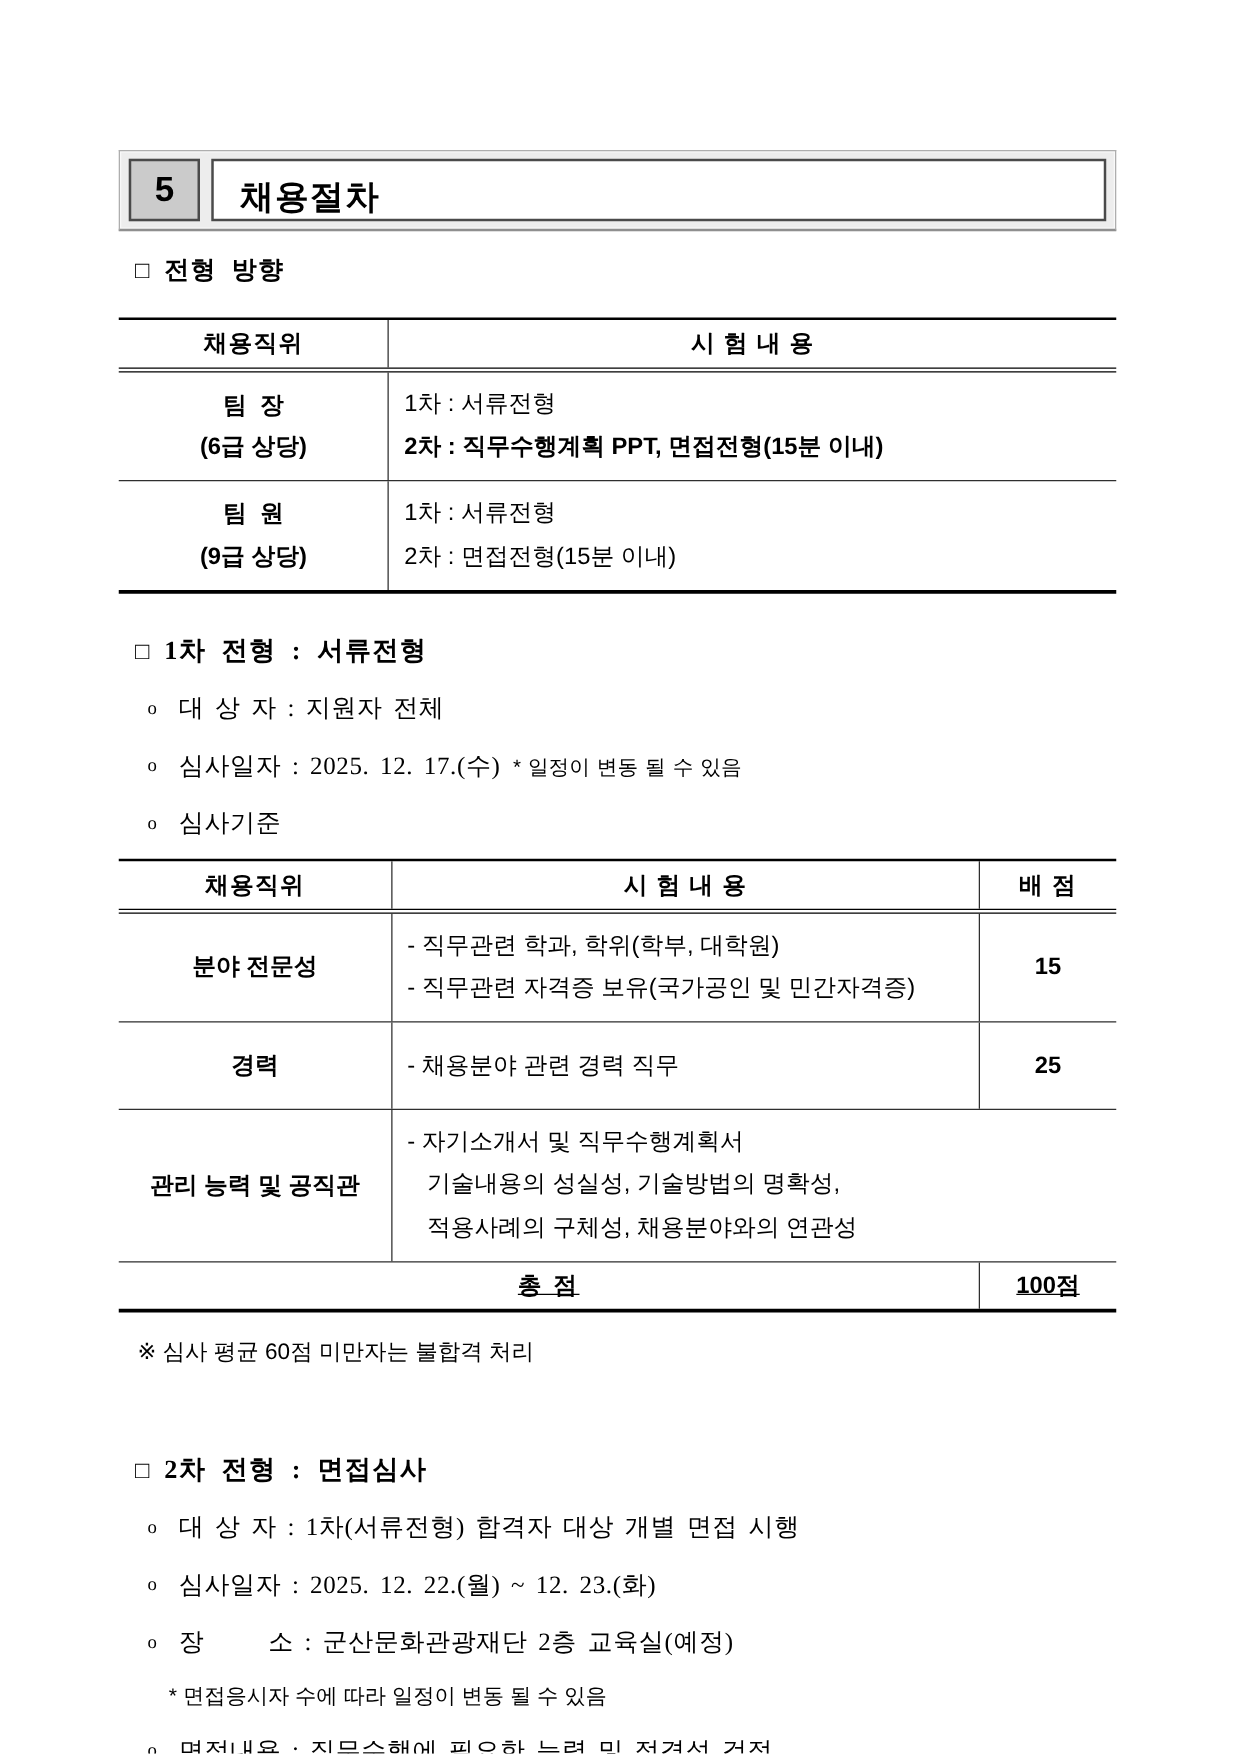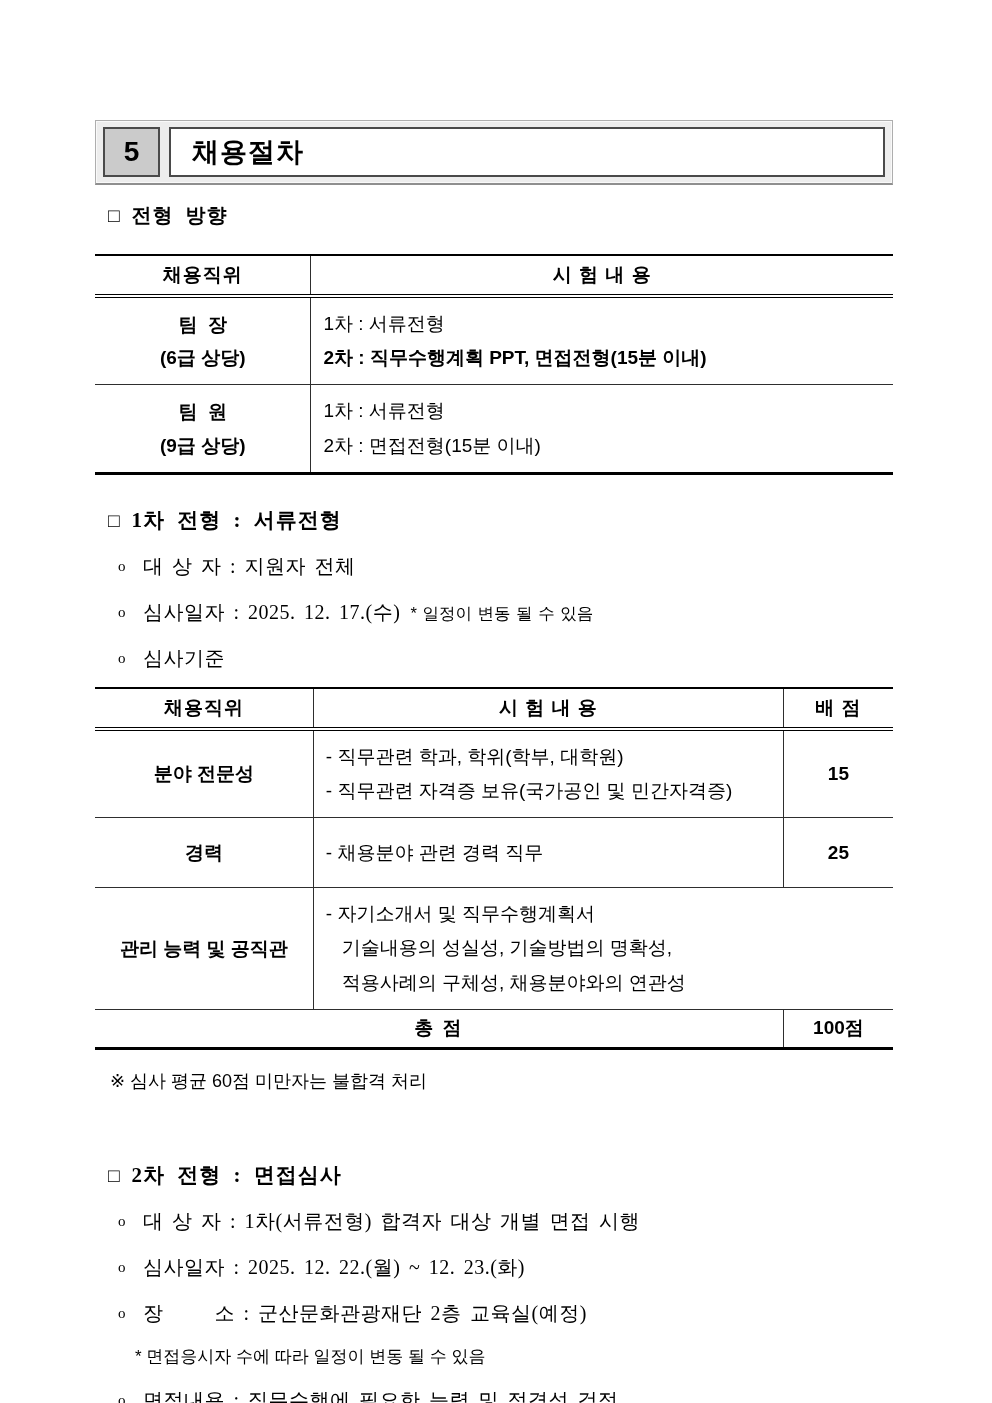--- a/index.html
+++ b/index.html
@@ -17,21 +17,21 @@
     background:#ededed;border:1px solid #aeaeae;border-bottom:2px solid #8f8f8f;
     padding:6px 7px;box-shadow:inset 0 0 0 1px #f9f9f9;
   }
   .hdr-num{
     width:57px;background:#cbcbcb;border:2px solid #4a4a4a;box-sizing:border-box;
     display:flex;align-items:center;justify-content:center;
     font-family:"Liberation Sans","DejaVu Sans",sans-serif;font-weight:bold;font-size:28px;
   }
   .hdr-title{
     flex:1;background:#fff;border:2px solid #4a4a4a;box-sizing:border-box;
-    display:flex;align-items:center;padding-left:21px;
+    display:flex;align-items:flex-end;padding-left:21px;
     font-family:"Liberation Sans","DejaVu Sans",sans-serif;font-weight:bold;font-size:27px;
     letter-spacing:1px;
   }
 
   .h2{
     margin:17px 0 0 13px;font-size:20px;font-weight:bold;
     word-spacing:6px;letter-spacing:1px;white-space:pre-wrap;
   }
   .h2 .sq{font-size:19px;margin-right:12px;letter-spacing:0;}
   .h2.big{font-size:21px;margin-top:31px;}
@@ -57,21 +57,21 @@
   .t2c3{width:13.8%;}
   .pos{font-weight:bold;line-height:1.75;white-space:pre-wrap;text-align:left;}
   .lines{padding:9px 8px 9px 12px;line-height:1.8;align-items:flex-start;justify-content:center;}
   .lines div{white-space:pre-wrap;text-align:center;}
   .score{font-weight:bold;}
   .r-min1{min-height:72px;}
   .r-min2{min-height:78px;}
   .r-min3{min-height:70px;}
   .r-min4{min-height:92px;}
   .total-label{width:86.2%;font-weight:bold;letter-spacing:2px;}
-  .total-row .cell{min-height:37px;}
+  .total-row .cell{min-height:37px;text-decoration:underline;}
   .bold{font-weight:bold;}
 
   .gnote{
     font-family:"Liberation Sans","DejaVu Sans",sans-serif;font-size:18px;
     margin:19px 0 0 15px;white-space:pre-wrap;
   }
 
   .item{
     margin:19px 0 0 23px;font-size:20px;letter-spacing:0.5px;word-spacing:3px;
     white-space:pre-wrap;display:flex;align-items:baseline;

